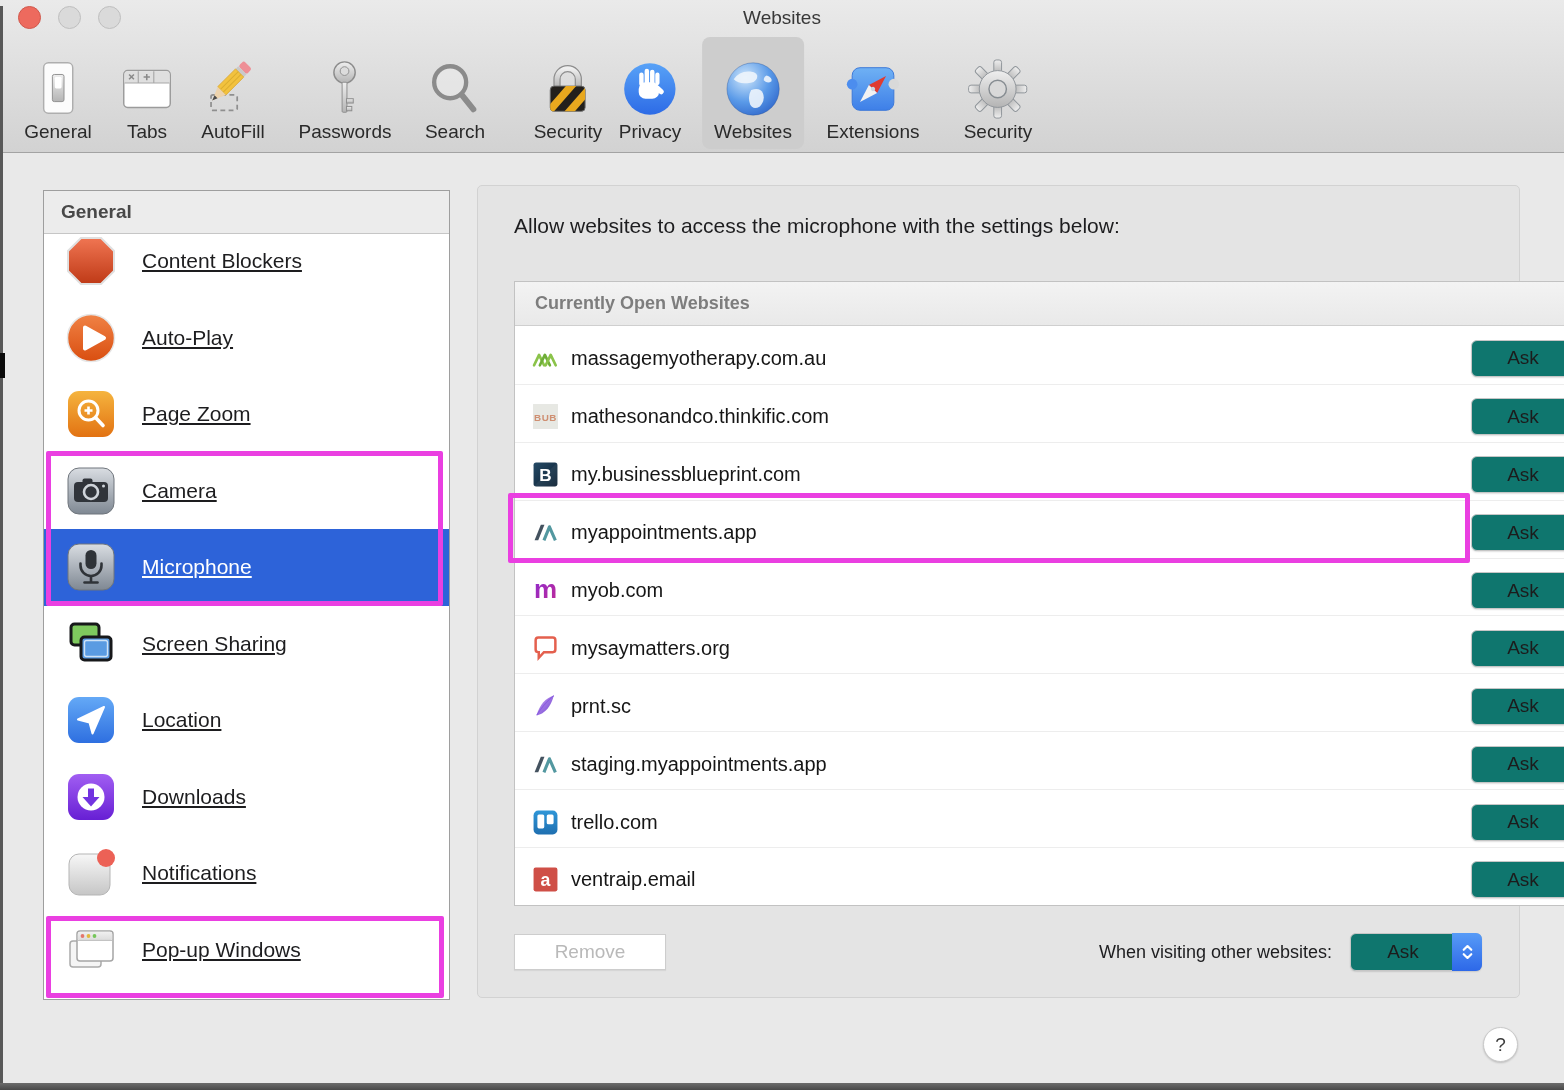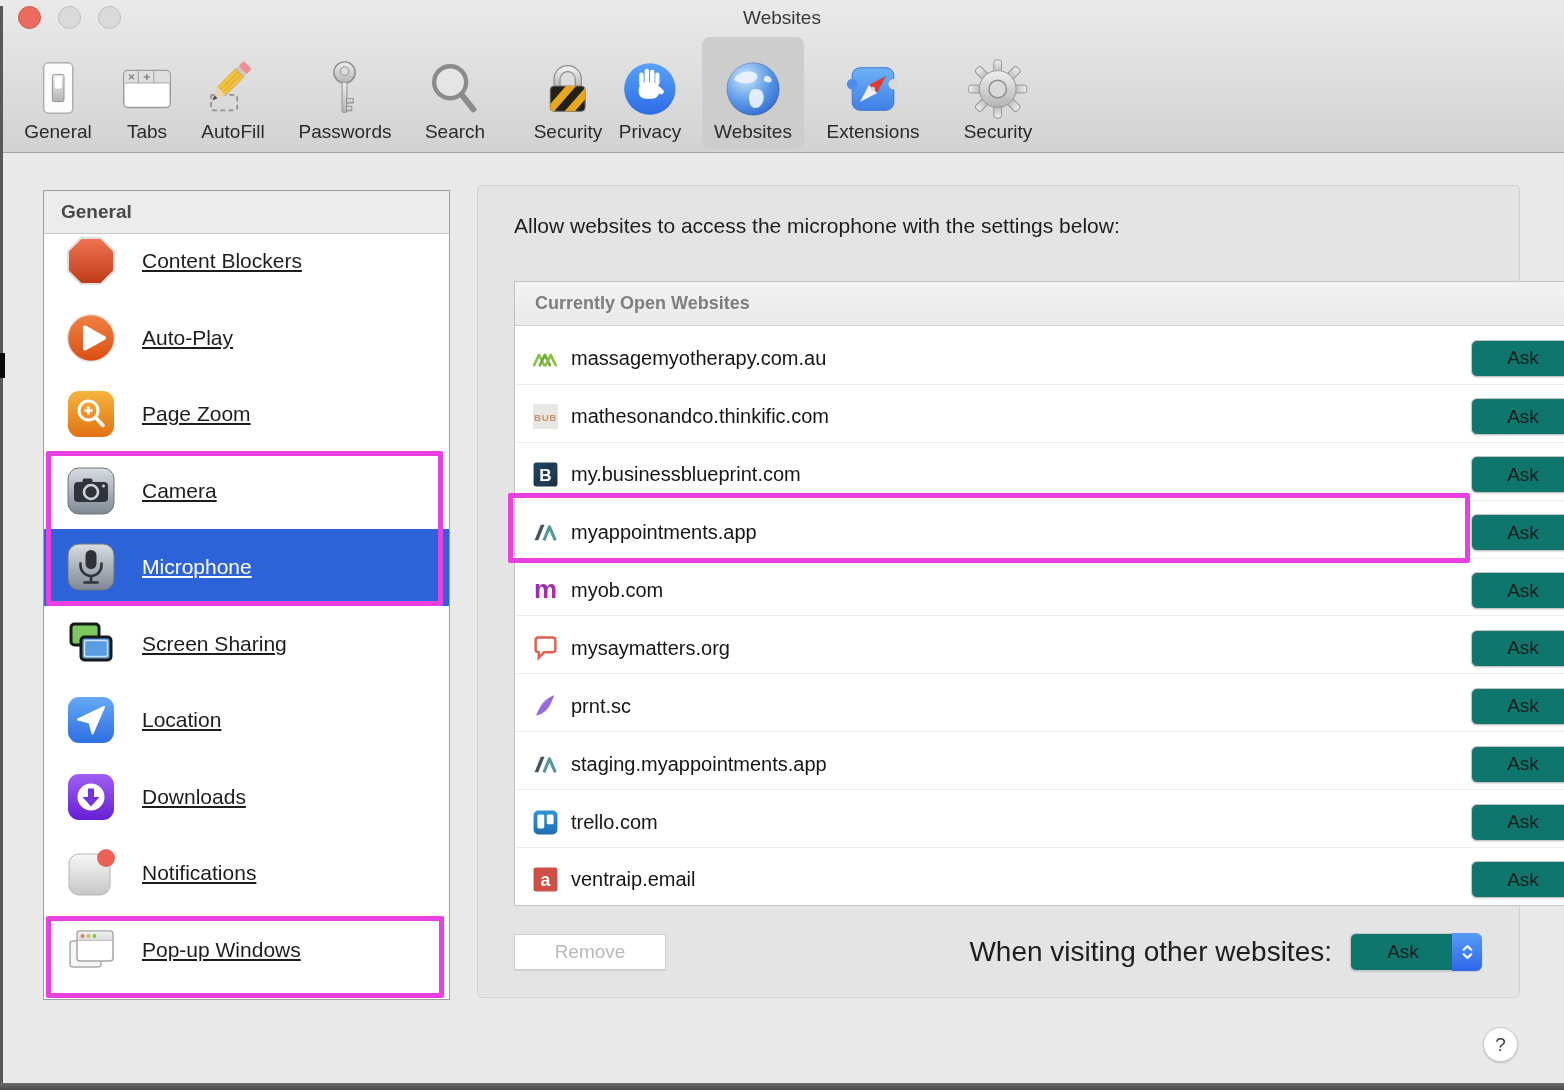--- a/index.html
+++ b/index.html
@@ -62,21 +62,21 @@
   .select .cap{position:absolute;right:-1px;top:-1px;bottom:-1px;width:30px;border-radius:0 6px 6px 0;
     background:linear-gradient(var(--cap-top),var(--cap-bottom));
     display:flex;align-items:center;justify-content:center;}
   .select .cap svg{width:13px;height:18px;display:block;}
   .select.big{width:132px;height:38px;}
   
   .bottom-bar{position:absolute;left:36px;right:37px;top:746px;height:40px;display:flex;align-items:center;}
   .remove-btn{width:152px;height:36px;background:#fff;border:1px solid #cdcdcd;border-radius:0;
     color:#b9b9b9;font-size:19px;display:flex;align-items:center;justify-content:center;
     box-shadow:0 1px 1px rgba(0,0,0,.06);box-sizing:border-box;}
-  .visit-label{margin-left:auto;margin-right:18px;font-size:28px;color:#1d1d1f;white-space:nowrap;}
+  .visit-label{margin-left:auto;margin-right:18px;font-size:18px;color:#1d1d1f;white-space:nowrap;}
   
   .hl{position:absolute;border:5px solid var(--magenta);border-radius:2px;pointer-events:none;box-sizing:border-box;}
   #hl-cam-mic{left:46px;top:451px;width:397px;height:155px;}
   #hl-popup{left:46px;top:916px;width:398px;height:82px;}
   #hl-row{left:508px;top:493px;width:962px;height:70px;}
   
   .help{position:absolute;left:1483px;top:1027px;width:35px;height:35px;border-radius:50%;
     background:#fff;border:1px solid #c9c9c9;box-shadow:0 1px 2px rgba(0,0,0,.18);
     display:flex;align-items:center;justify-content:center;font-size:19px;color:#3c3c3c;box-sizing:border-box;}
   

